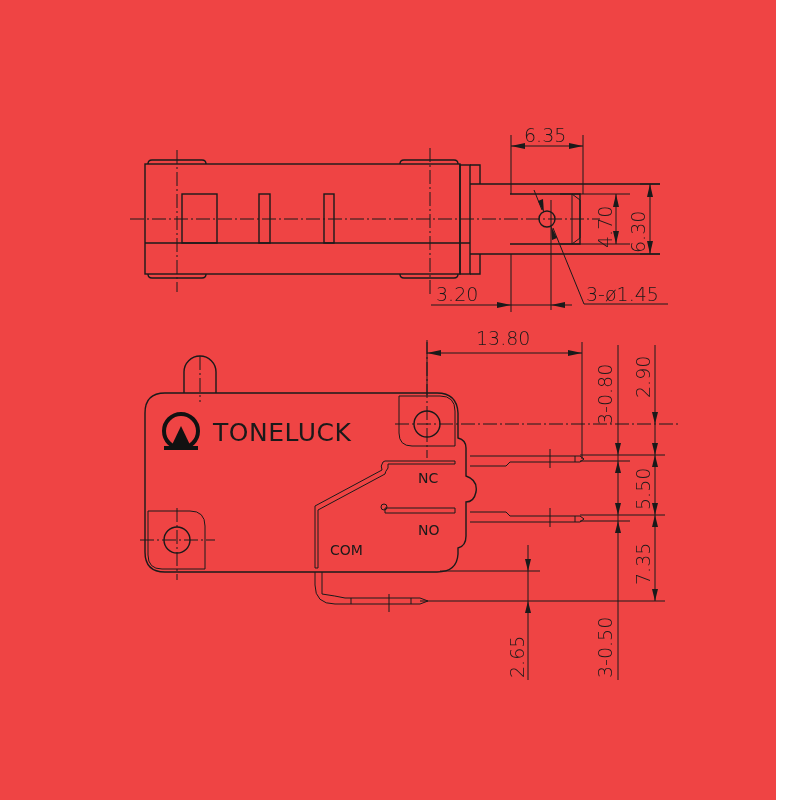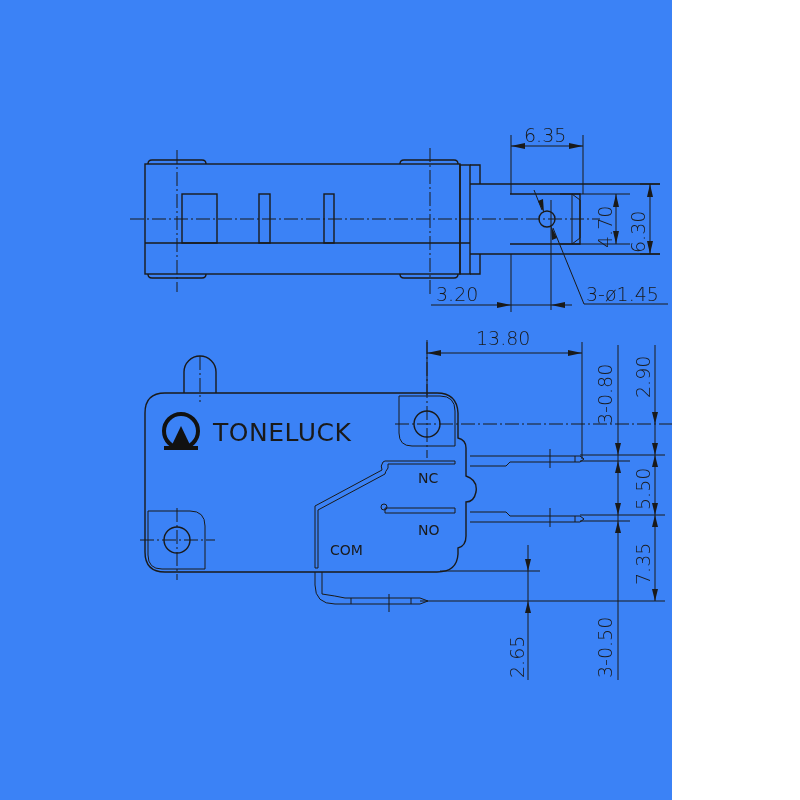--- a/index.html
+++ b/index.html
@@ -1,16 +1,16 @@
 <!DOCTYPE html>
 <html><head>
 <meta charset="utf-8">
 <style>
   html, body { margin:0; padding:0; background:#ffffff; }
-  #canvas { position:relative; width:672px; height:800px; background:#3b82f6; overflow:hidden; }
+  #canvas { position:relative; width:776px; height:800px; background:#ef4444; overflow:hidden; }
   svg { position:absolute; left:0; top:0; }
   .ln { stroke:#1a1a1a; stroke-width:1.4; fill:none; }
   .thin { stroke:#1a1a1a; stroke-width:1; fill:none; }
   .cl { stroke:#1a1a1a; stroke-width:1; fill:none; stroke-dasharray:14 3 2 3; }
   .dim { font-family:"DejaVu Sans", sans-serif; font-size:19px; fill:#1a1a1a; font-weight:300; }
   .lbl { font-family:"DejaVu Sans", sans-serif; font-size:14px; fill:#1a1a1a; }
   .brand { font-family:"DejaVu Sans", sans-serif; font-size:25px; fill:#1a1a1a; letter-spacing:0.5px; }
   .arrow { fill:#1a1a1a; }
 </style>
 </head>

